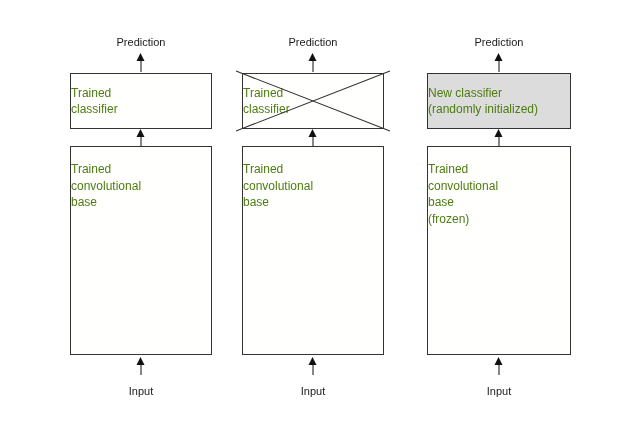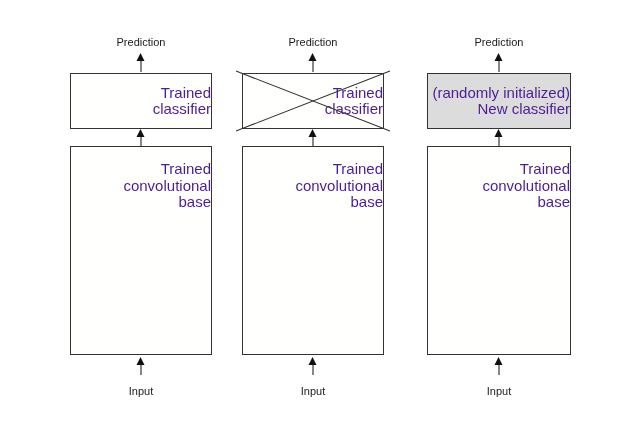--- a/index.html
+++ b/index.html
@@ -96,24 +96,24 @@
     height: 209px;
     align-items: flex-start;
     padding-top: 14px;
   }
   .box-filled {
     background: #dcdcdc;
   }
 
   .box-text {
     width: 100%;
-    text-align: right;
-    font-size: 15px;
+    text-align: left;
+    font-size: 12px;
     line-height: 16.5px;
-    color: #4c1d95;
+    color: #4d7c0f;
   }
   .box-text .line { display: block; }
 
   
   .cross-overlay {
     position: absolute;
     top: 68px;
     left: -8px;
     width: 158px;
     height: 66px;
@@ -211,35 +211,36 @@
 
     <div class="label-text label-prediction">Prediction</div>
 
     <div class="arrow arrow-top">
       <div class="head"></div>
       <div class="shaft"></div>
     </div>
 
     <div class="box box-classifier box-filled">
       <div class="box-text">
+        <span class="line">New classifier</span>
         <span class="line">(randomly initialized)</span>
-        <span class="line">New classifier</span>
       </div>
     </div>
 
     <div class="arrow arrow-mid">
       <div class="head"></div>
       <div class="shaft"></div>
     </div>
 
     <div class="box box-base">
       <div class="box-text">
         <span class="line">Trained</span>
         <span class="line">convolutional</span>
         <span class="line">base</span>
+        <span class="line">(frozen)</span>
       </div>
     </div>
 
     <div class="arrow arrow-bottom">
       <div class="head"></div>
       <div class="shaft"></div>
     </div>
 
     <div class="label-text label-input">Input</div>
   </div>

